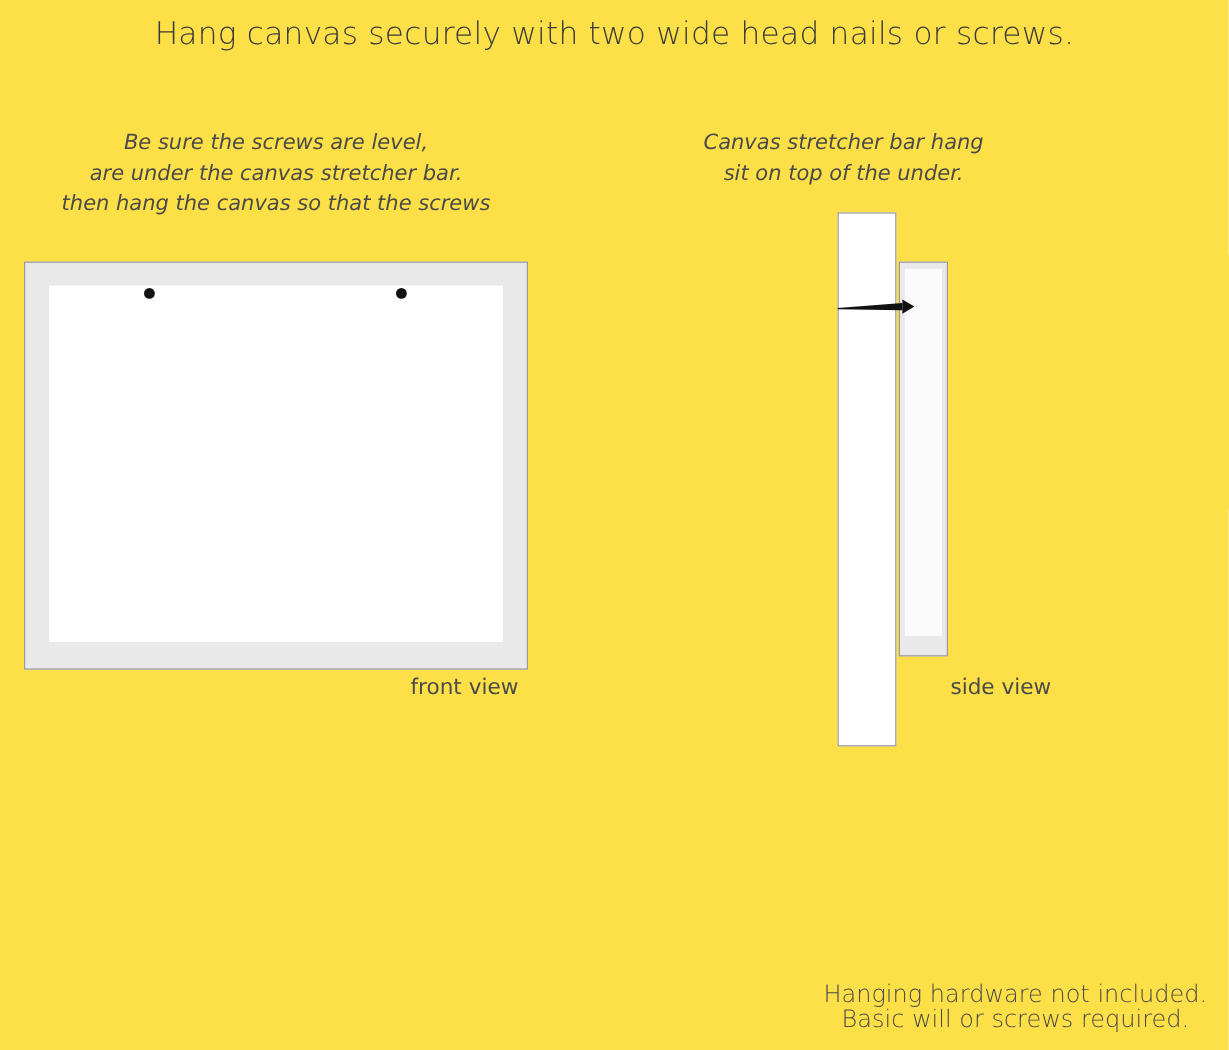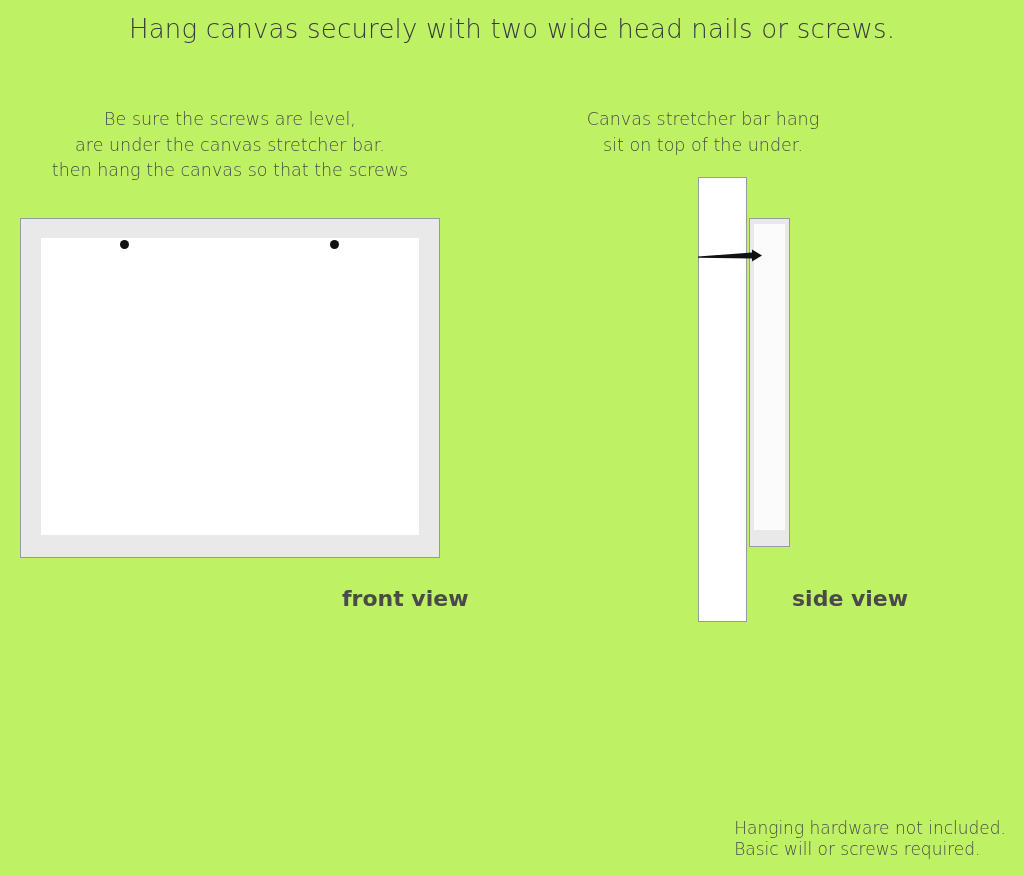--- a/index.html
+++ b/index.html
@@ -9,21 +9,21 @@
     background: #ffffff;
   }
   body {
     font-family: "DejaVu Sans", sans-serif;
     color: #3d3d3d;
   }
   #page {
     position: relative;
     width: 1024px;
     height: 875px;
-    background: #bef264;
+    background: #fde047;
     overflow: hidden;
   }
 
   
   .title {
     position: absolute;
     left: 0;
     top: 14px;
     width: 1024px;
     text-align: center;
@@ -35,20 +35,21 @@
   }
 
   
   .caption {
     position: absolute;
     text-align: center;
     font-size: 17.5px;
     font-weight: 300;
     line-height: 25.5px;
     color: #4a4a4a;
+    font-style: italic;
   }
   .caption-left {
     left: 10px;
     top: 107px;
     width: 440px;
   }
   .caption-right {
     left: 553px;
     top: 107px;
     width: 300px;
@@ -79,25 +80,24 @@
     width: 9px;
     height: 9px;
     border-radius: 50%;
     background: #111111;
   }
   .screw-dot.one { left: 120px; top: 240px; }
   .screw-dot.two { left: 330px; top: 240px; }
 
   .view-label {
     position: absolute;
-    font-size: 22px;
-    font-weight: 700;
+    font-size: 18px;
+    font-weight: 400;
     color: #4a4a4a;
     white-space: nowrap;
-    margin-top: 24px;
   }
   .label-front { left: 342px; top: 562px; }
   .label-side  { left: 792px; top: 562px; }
 
   
   .wall-panel {
     position: absolute;
     left: 698px;
     top: 177px;
     width: 49px;
@@ -130,22 +130,22 @@
     top: 243px;
     width: 70px;
     height: 24px;
   }
 
   
   .footnote {
     position: absolute;
     right: 18px;
     top: 818px;
-    text-align: left;
-    font-size: 17px;
+    text-align: center;
+    font-size: 20px;
     font-weight: 300;
     line-height: 21px;
     color: #4a4a4a;
   }
   .footnote .line { display: block; white-space: nowrap; }
 </style>
 </head>
 <body>
 
 <div id="page">

